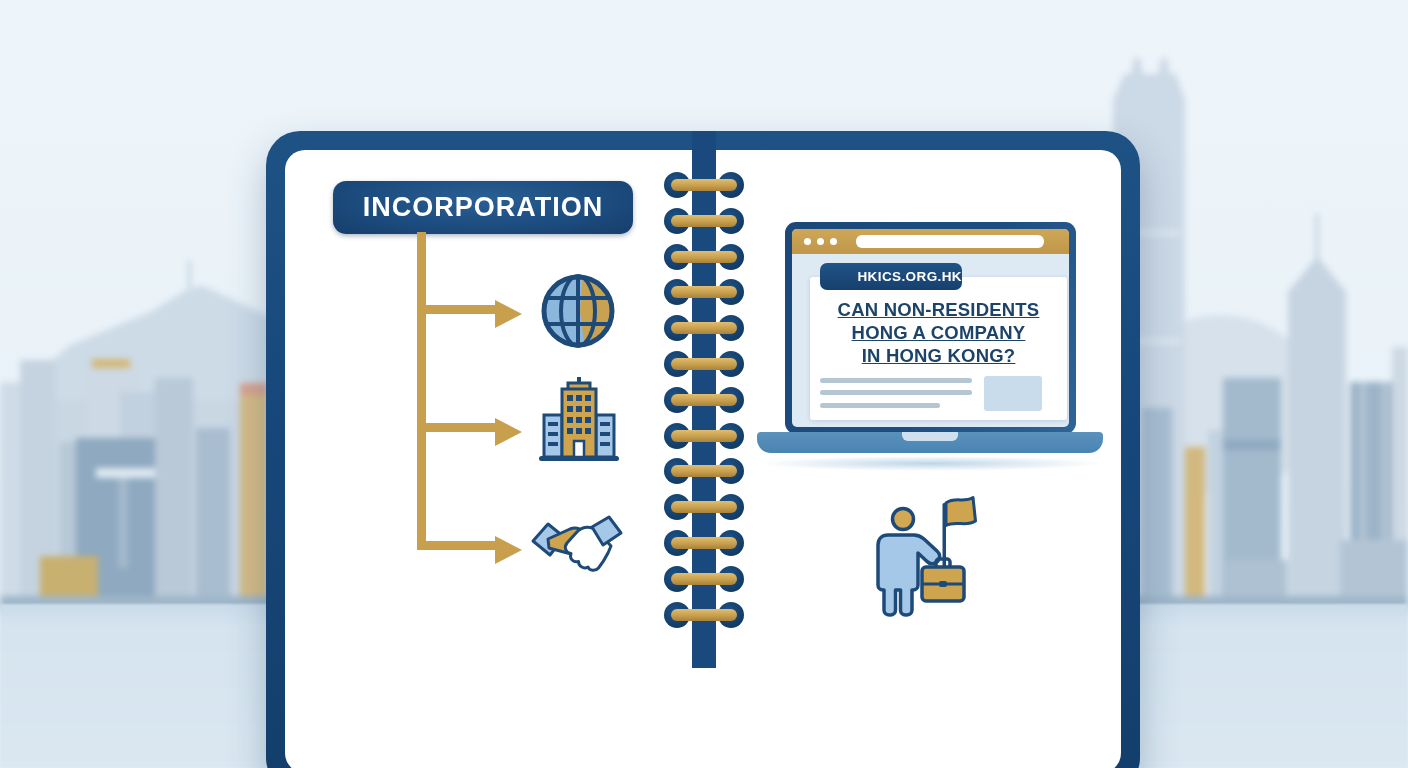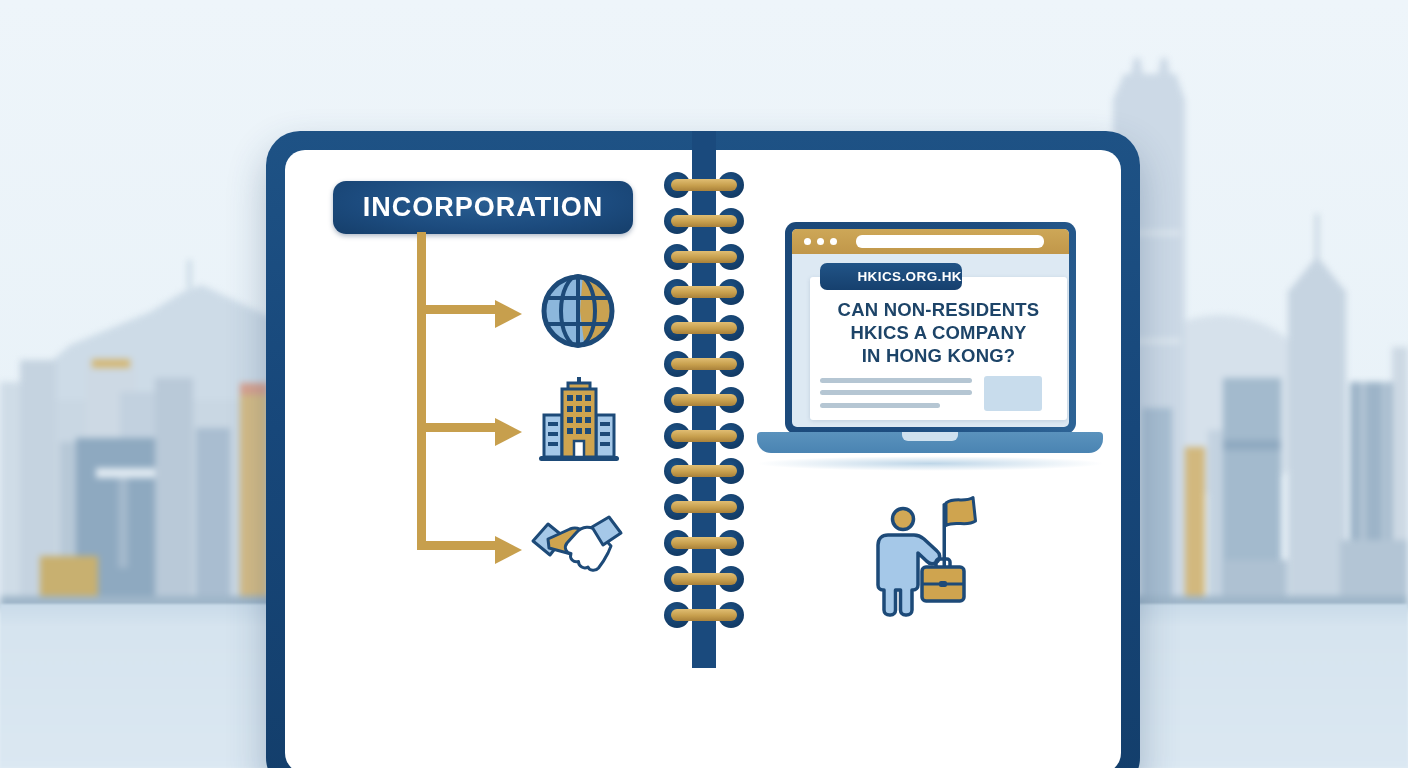--- a/index.html
+++ b/index.html
@@ -50,21 +50,21 @@
           background:linear-gradient(180deg,#cda757 0%,#c1974a 100%);}
   .br-dot{position:absolute;top:9px;width:7px;height:7px;border-radius:50%;background:#fff;}
   .br-addr{position:absolute;left:64px;top:6px;width:188px;height:13px;border-radius:6px;background:#fff;}
   .card{position:absolute;left:18px;top:48px;width:257px;height:143px;background:#ffffff;
         border-radius:3px;box-shadow:0 1px 4px rgba(60,90,130,.18);}
   .url-badge{position:absolute;left:10px;top:-14px;width:142px;height:27px;border-radius:7px;
              background:linear-gradient(180deg,#215487 0%,#16406e 100%);
              color:#fff;font-weight:bold;font-size:13.5px;letter-spacing:.4px;
              text-align:right;line-height:27px;}
   .card-heading{position:absolute;left:0;right:0;top:21px;text-align:center;color:#1d4468;
-                font-weight:bold;font-size:18.5px;line-height:23px;letter-spacing:.2px;}
+                font-weight:bold;font-size:18.5px;line-height:23px;letter-spacing:.2px;text-decoration:underline;}
   .tline{position:absolute;height:5px;border-radius:2.5px;background:#b5c6d3;}
   .t1{left:10px;top:101px;width:152px;} .t2{left:10px;top:113px;width:152px;} .t3{left:10px;top:126px;width:120px;}
   .thumb{position:absolute;left:174px;top:99px;width:58px;height:35px;border-radius:3px;background:#c8dcec;}
   .lt-base{position:absolute;left:2px;top:214px;width:346px;height:21px;
            background:linear-gradient(180deg,#5a92bd 0%,#4a84b2 100%);
            border-radius:4px 4px 14px 14px;}
   .lt-notch{position:absolute;left:145px;top:0;width:56px;height:9px;background:#cfe1ef;border-radius:0 0 6px 6px;}
   .lt-shadow{position:absolute;left:0px;top:238px;width:350px;height:15px;border-radius:50%;
              background:radial-gradient(ellipse at center,rgba(168,200,224,.75) 0%,rgba(168,200,224,0) 70%);}
 </style>
@@ -266,21 +266,21 @@
             <span class="br-dot" style="left:25px"></span>
             <span class="br-dot" style="left:38px"></span>
             <span class="br-addr"></span>
           </div>
           <div class="card">
             <div class="url-badge">
               <span>HKICS.ORG.HK</span>
             </div>
             <div class="card-heading">
               <div>CAN NON-RESIDENTS</div>
-              <div>HKICS A COMPANY</div>
+              <div>HONG A COMPANY</div>
               <div>IN HONG KONG?</div>
             </div>
             <div class="tline t1"></div>
             <div class="tline t2"></div>
             <div class="tline t3"></div>
             <div class="thumb"></div>
           </div>
         </div>
       </div>
       <div class="lt-shadow"></div>

